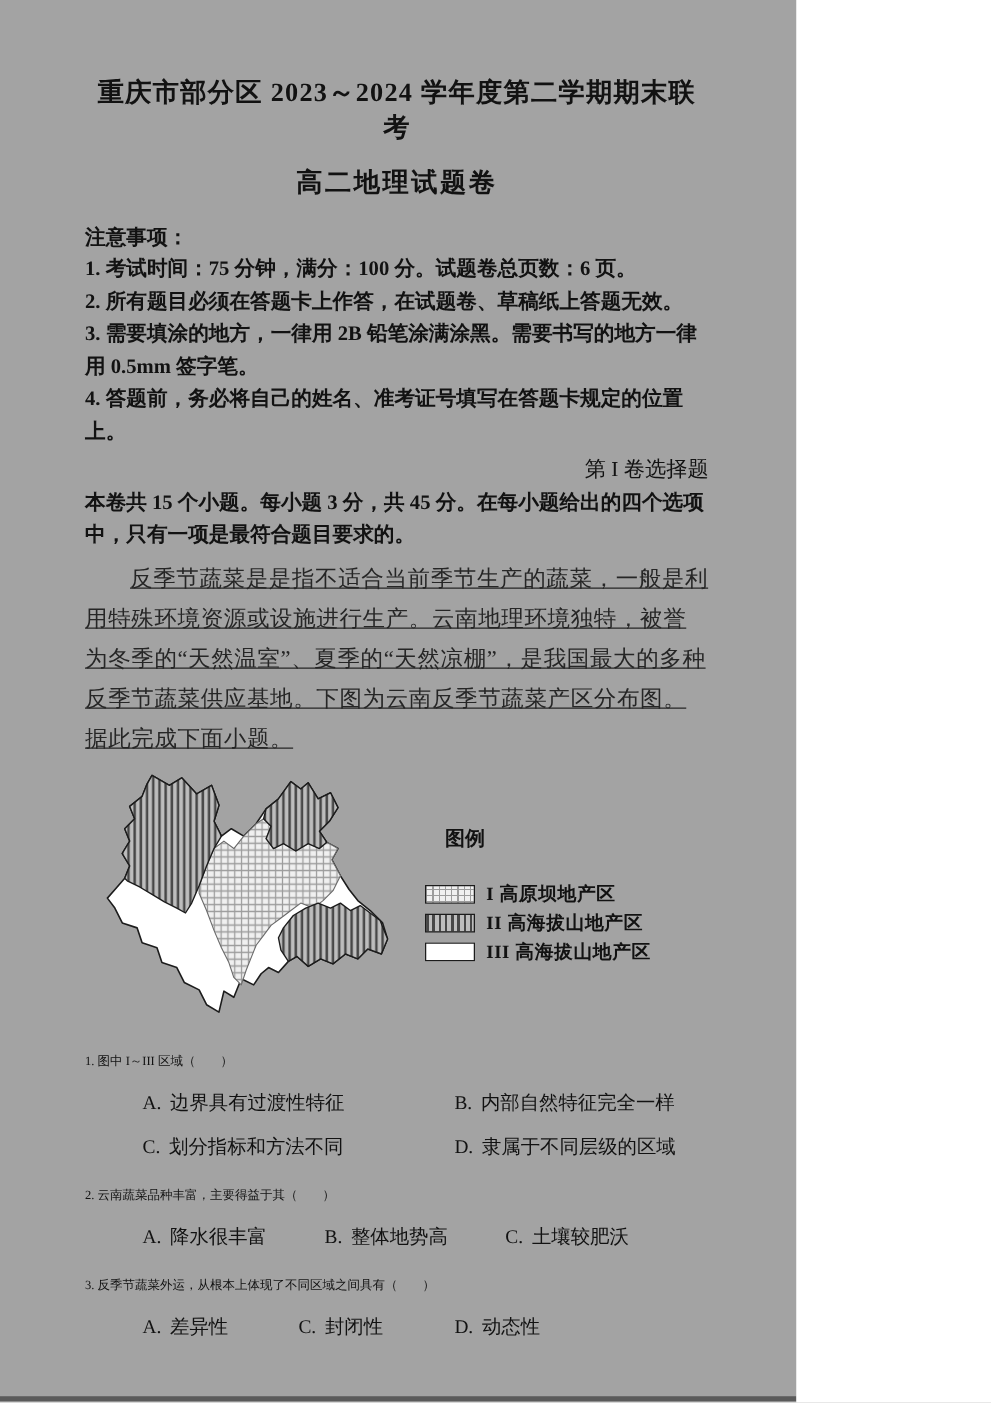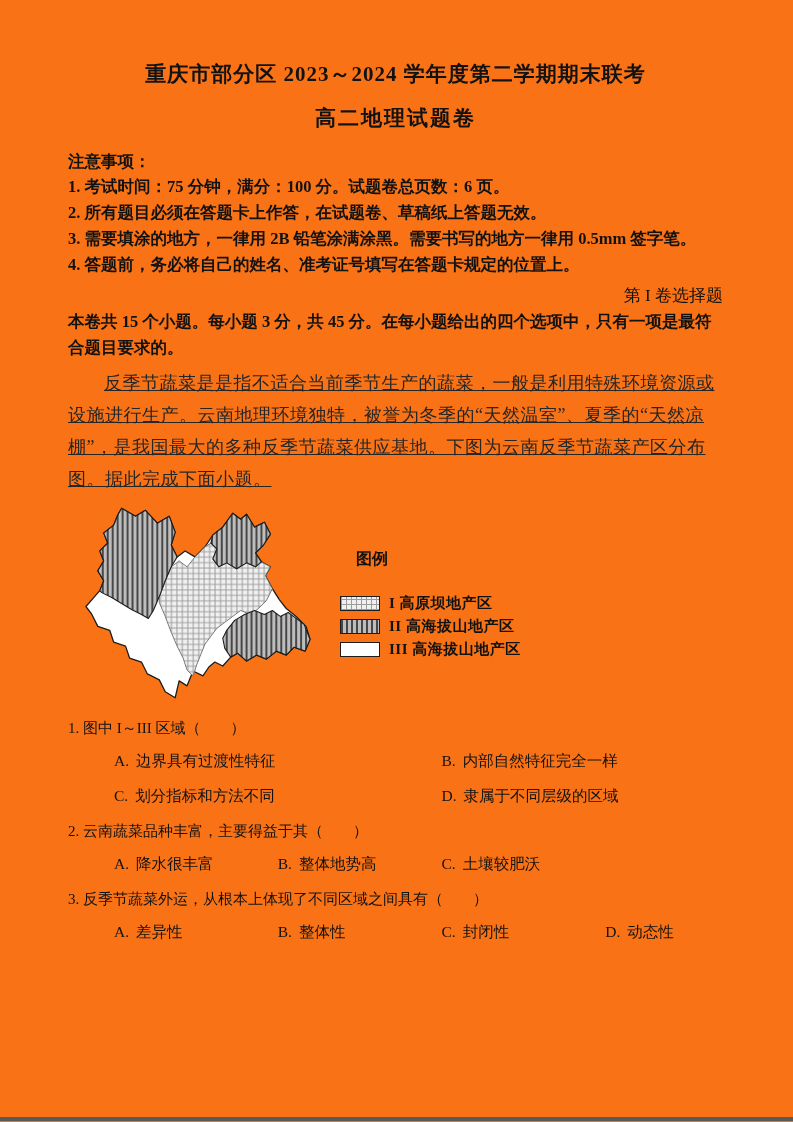--- a/index.html
+++ b/index.html
@@ -1,19 +1,19 @@
 <!DOCTYPE html>
 <html><head>
 <meta charset="utf-8">
 <style>
   html,body { margin:0; padding:0; background:#ffffff; }
   .page {
     position:relative;
-    width:793px; height:1122px;
-    background:#f97316;
+    width:637px; height:1122px;
+    background:#a3a3a3;
     font-family:"Liberation Serif","DejaVu Serif",serif;
     color:#121212;
     overflow:hidden;
   }
   .content { padding:60px 70px 0 68px; }
 
   .title-line1 {
     font-size:21px; font-weight:bold; text-align:center;
     margin:0 0 16px 0; letter-spacing:1px;
   }
@@ -50,21 +50,21 @@
     background-image:
       repeating-linear-gradient(0deg,  #9c9c9c 0 1px, transparent 1px 5px),
       repeating-linear-gradient(90deg, #9c9c9c 0 1px, transparent 1px 5px);
   }
   .swatch-vstripes {
     background:repeating-linear-gradient(90deg, #474747 0 2px, #bdbdbd 2px 5px);
   }
   .swatch-blank { background:#ffffff; }
   .legend-label { font-weight:bold; letter-spacing:0.5px; white-space:nowrap; }
 
-  .q-stem { font-size:15px; line-height:30px; margin-top:2px; }
+  .q-stem { font-size:10px; line-height:30px; margin-top:12px; }
   .opt-grid-2 {
     display:grid; grid-template-columns:1fr 1fr;
     row-gap:11px; font-size:15.5px; margin:6px 0 8px 0;
   }
   .opt-grid-4 {
     display:grid; grid-template-columns:repeat(4,1fr);
     font-size:15.5px; margin:6px 0 8px 0;
   }
   .opt { line-height:24px; white-space:nowrap;margin-left:46px; }
   .opt-label { margin-right:7px; }
@@ -155,21 +155,20 @@
       <div class="opt"><span class="opt-label">B.</span><span>整体地势高</span></div>
       <div class="opt"><span class="opt-label">C.</span><span>土壤较肥沃</span></div>
     </div>
 
     <div class="q-stem">
       <span>3.</span>
       <span>反季节蔬菜外运，从根本上体现了不同区域之间具有（　　）</span>
     </div>
     <div class="opt-grid-4">
       <div class="opt"><span class="opt-label">A.</span><span>差异性</span></div>
-      <div class="opt"><span class="opt-label">B.</span><span>整体性</span></div>
       <div class="opt"><span class="opt-label">C.</span><span>封闭性</span></div>
       <div class="opt"><span class="opt-label">D.</span><span>动态性</span></div>
     </div>
 
 
   </div>
 
   <div class="bottom-edge"></div>
 </div>
 

